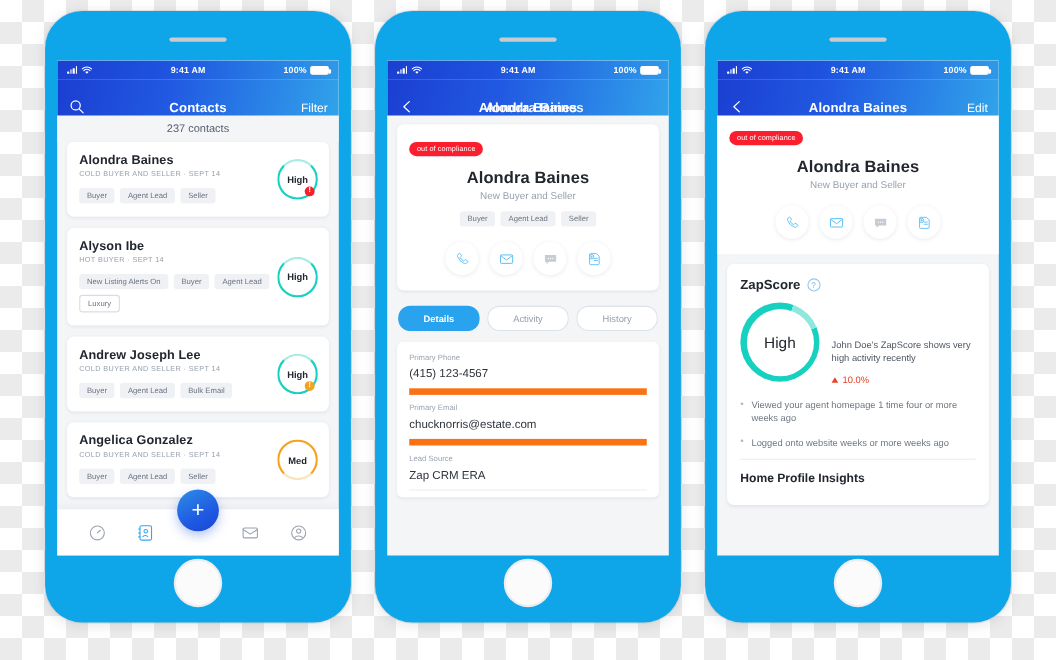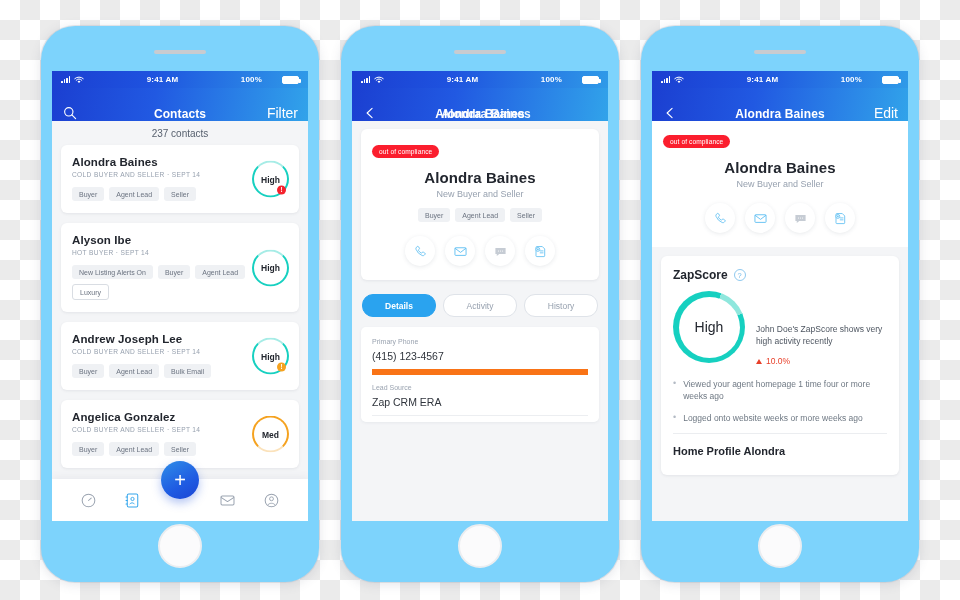--- a/index.html
+++ b/index.html
@@ -12,24 +12,24 @@
       linear-gradient(45deg, #ebebeb 25%, transparent 25%, transparent 75%, #ebebeb 75%, #ebebeb),
       linear-gradient(45deg, #ebebeb 25%, transparent 25%, transparent 75%, #ebebeb 75%, #ebebeb);
     background-size: 40px 40px;
     background-position: 0 0, 20px 20px;
     position: relative;
   }
 
   
   .phone {
     position: absolute;
-    top: 26px;
+    top: 10px;
     width: 278px;
     height: 556px;
-    background: #7dd3fc;
+    background: #0ea5e9;
     border-radius: 34px;
     box-shadow: 0 2px 12px rgba(80,90,110,0.16), 0 0 0 1px rgba(190,196,206,0.35);
     overflow: hidden;
   }
   .phone.p1 { left: 41px; }
   .phone.p2 { left: 341px; }
   .phone.p3 { left: 641px; }
 
   .speaker {
     position: absolute; top: 24px; left: 50%;
@@ -57,21 +57,21 @@
   .statusbar {
     height: 17px;
     background: linear-gradient(100deg, #1b3fd1 0%, #1e52df 38%, #2f9ae8 100%);
     display: flex; align-items: center;
     padding: 0 9px;
     color: #fff; font-size: 8px; font-weight: bold;
     letter-spacing: .2px;
   }
   .sb-left { display: flex; align-items: center; gap: 4px; }
   .sb-center { flex: 1; text-align: center; }
-  .sb-right { display: flex; align-items: center; gap: 20px; }
+  .sb-right { display: flex; align-items: center; gap: 3px; }
   .bars { display: flex; align-items: flex-end; gap: 1px; height: 7px; }
   .bars i { width: 1.6px; background: #fff; border-radius: .5px; display:block; }
   .bars i:nth-child(1){height:2.5px} .bars i:nth-child(2){height:4px}
   .bars i:nth-child(3){height:5.5px} .bars i:nth-child(4){height:7px}
   .battery {
     width: 17px; height: 8px; border: 1px solid #fff; border-radius: 2px;
     position: relative; background: #fff;
   }
   .battery::after {
     content:''; position:absolute; right:-3px; top:2px;
@@ -84,21 +84,21 @@
     display: flex; align-items: flex-end; justify-content: space-between;
     padding: 0 10px;
     color: #fff;
   }
   .navbar .nav-title {
     font-size: 12px; font-weight: bold; letter-spacing: .1px;
     position: absolute; left: 0; right: 0; text-align: center;
     pointer-events: none;
   }
   .navbar { position: relative; }
-  .nav-action { font-size: 14px; position: relative; z-index: 2; }
+  .nav-action { font-size: 11px; position: relative; z-index: 2; }
   .nav-icon { width: 16px; height: 16px; position: relative; z-index: 2; }
 
   
   .title-ghost { position: relative; display: inline-block; }
   .title-ghost .g2 {
     position: absolute; left: 6px; top: 0; width: 100%;
     text-align: center; opacity: .92;
   }
 
   
@@ -467,20 +467,24 @@
       <div class="tab-pill">Activity</div>
       <div class="tab-pill">History</div>
     </div>
 
     <div class="fields">
       <div class="field">
         <div class="f-label">Primary Phone</div>
         <div class="f-value">(415) 123-4567</div>
       </div>
       <div class="field">
+        <div class="f-label">Primary Email</div>
+        <div class="f-value">chucknorris@estate.com</div>
+      </div>
+      <div class="field">
         <div class="f-label">Lead Source</div>
         <div class="f-value">Zap CRM ERA</div>
       </div>
     </div>
 
   </div>
 </div>
 
 <div class="phone p3">
   <div class="speaker"></div>
@@ -577,17 +581,17 @@
           <span class="bul">•</span>
           <span>Viewed your agent homepage 1 time four or more weeks ago</span>
         </div>
         <div class="insight">
           <span class="bul">•</span>
           <span>Logged onto website weeks or more weeks ago</span>
         </div>
       </div>
 
       <div class="divider"></div>
-      <div class="insights-title">Home Profile Alondra</div>
+      <div class="insights-title">Home Profile Insights</div>
     </div>
 
   </div>
 </div>
 
 </body></html>

